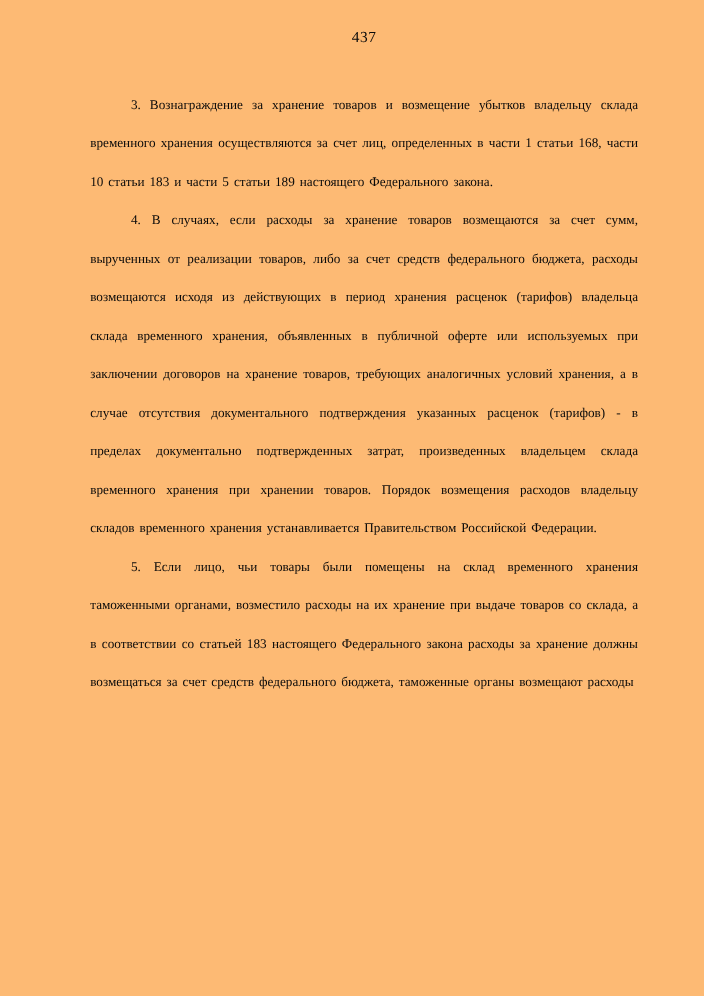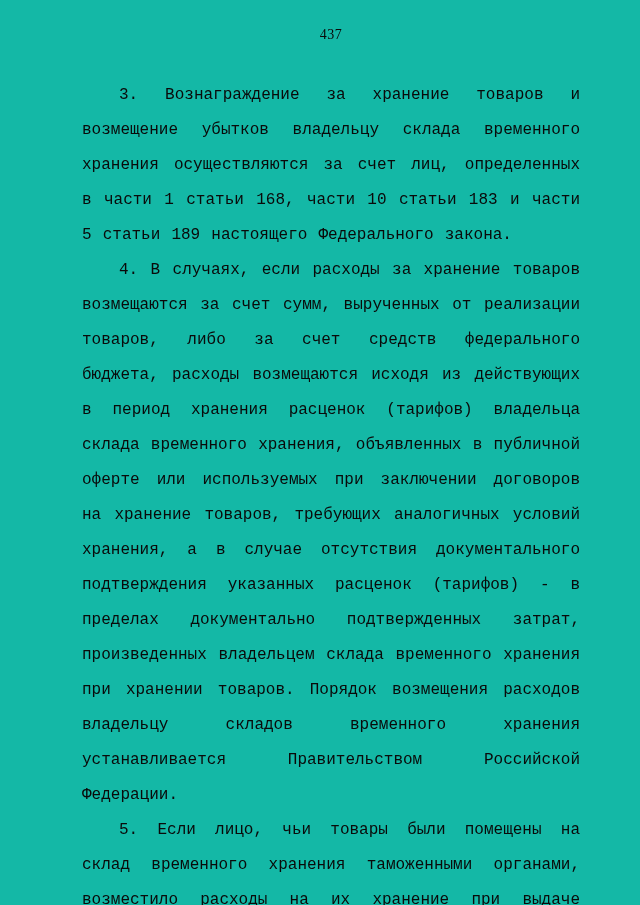--- a/index.html
+++ b/index.html
@@ -12,37 +12,36 @@
     height: 905px;
     font-family: "Liberation Serif", serif;
     color: #0a0a0a;
     overflow: hidden;
   }
   .page {
     box-sizing: border-box;
     width: 640px;
     height: 905px;
     padding: 26px 60px 0 82px;
-    background: #14b8a6;
+    background: #fdba74;
   }
   .page-number {
     text-align: center;
     font-size: 14px;
     line-height: 18px;
     margin: 0 0 34px 0;
     letter-spacing: 0.5px;
   }
   .body-text p {
     margin: 0;
-    font-size: 16px;
+    font-size: 12px;
     line-height: 35px;
     text-align: justify;
     text-indent: 37px;
     word-spacing: 1.5px;
-    font-family: Liberation Mono, monospace;
   }
 </style>
 </head>
 <body>
 
 <div class="page">
   <div class="page-number">437</div>
 
   <div class="body-text">
     <p>3. Вознаграждение за хранение товаров и возмещение убытков владельцу склада временного хранения осуществляются за счет лиц, определенных в части 1 статьи 168, части 10 статьи 183 и части 5 статьи 189 настоящего Федерального закона.</p>

